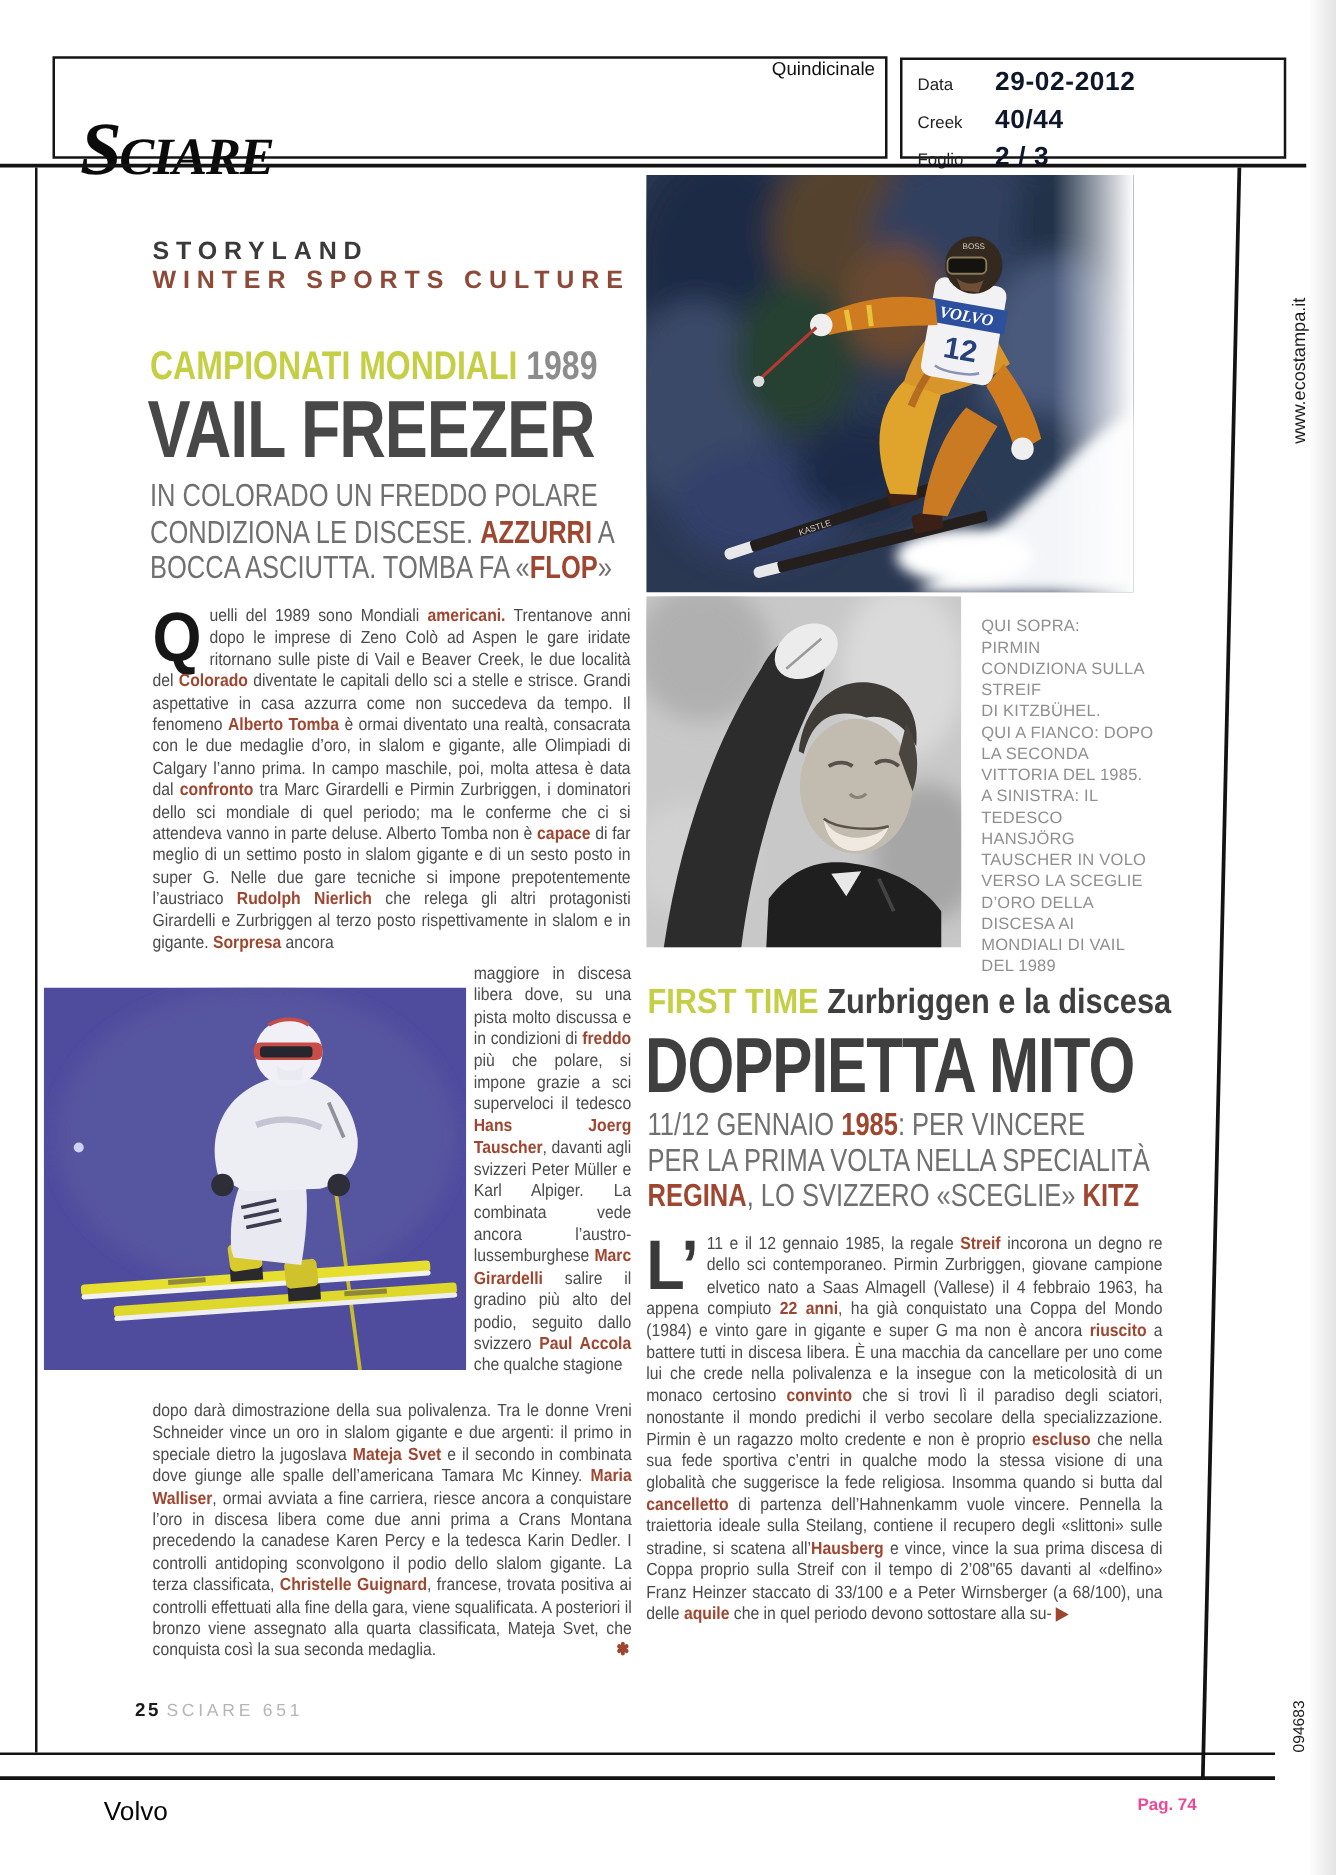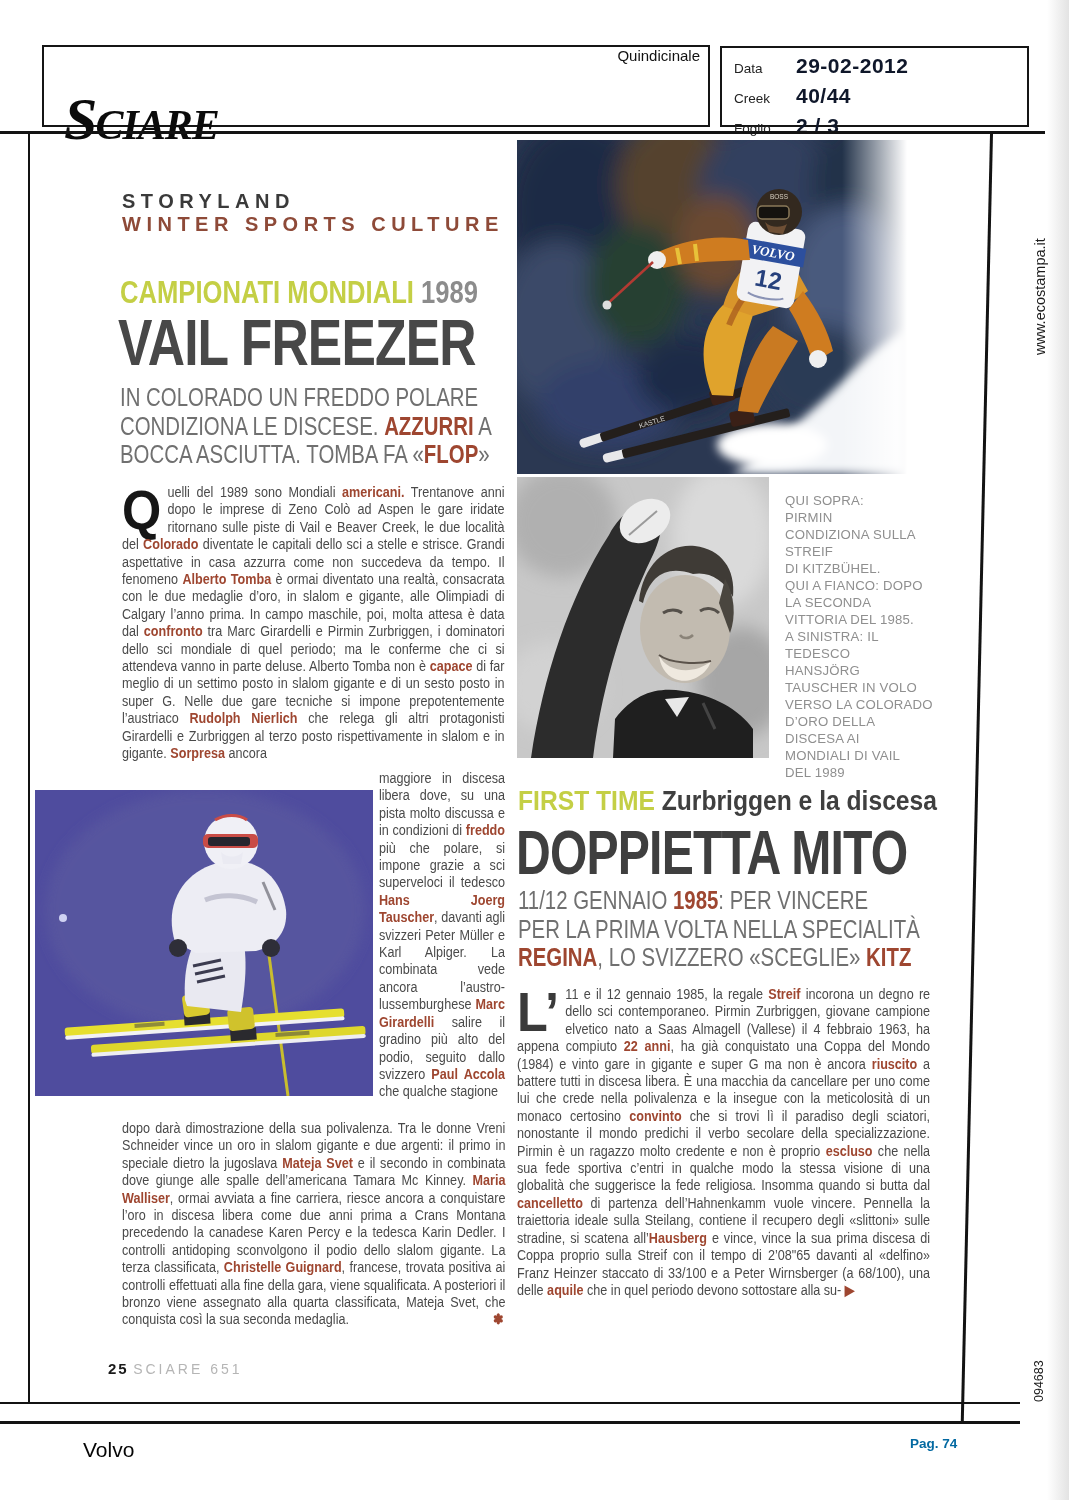--- a/index.html
+++ b/index.html
@@ -42,21 +42,21 @@
   .seg-gray{color:#8c8c8c;}
   .seg-dark{color:#3f3f3f;}
 
   .caption{font-size:13.2px;line-height:17px;color:#8f8f8f;letter-spacing:0.2px;}
 
   .pageno-num{font-size:15px;font-weight:700;color:#1a1a1a;letter-spacing:2px;}
   .pageno-mag{font-size:14px;color:#b5b5b5;letter-spacing:3px;}
   .disclaimer{font-family:"Liberation Mono",monospace;font-size:14px;font-weight:700;color:#111;
               word-spacing:0.55em;letter-spacing:0.5px;text-align:center;}
   .advertiser{font-size:21px;color:#050505;}
-  .pageref{font-size:13.5px;font-weight:700;color:#0369a1;padding-left:12px;}
+  .pageref{font-size:13.5px;font-weight:700;color:#ec4899;padding-left:12px;}
   .scan-edge{background:linear-gradient(90deg,rgba(255,255,255,0),#e3e3e3);}
   .endmark{position:absolute;right:2px;bottom:0;}
   svg{display:block;}
 </style>
 </head>
 <body>
 
 <div class="page">
 
   <div class="abs hbox" style="left:42px;top:45px;width:668px;height:82px;">
@@ -260,21 +260,21 @@
       <div>CONDIZIONA SULLA</div>
       <div>STREIF</div>
       <div>DI KITZBÜHEL.</div>
       <div>QUI A FIANCO: DOPO</div>
       <div>LA SECONDA</div>
       <div>VITTORIA DEL 1985.</div>
       <div>A SINISTRA: IL</div>
       <div>TEDESCO</div>
       <div>HANSJÖRG</div>
       <div>TAUSCHER IN VOLO</div>
-      <div>VERSO LA COLORADO</div>
+      <div>VERSO LA SCEGLIE</div>
       <div>D’ORO DELLA</div>
       <div>DISCESA AI</div>
       <div>MONDIALI DI VAIL</div>
       <div>DEL 1989</div>
     </div>
 
   <div class="abs kicker3 cond" style="left:518px;top:785px;"><span class="seg-accent">FIRST TIME </span><span class="seg-dark">Zurbriggen e la discesa</span></div>
   <div class="abs title2 cond" style="left:516px;top:816px;">DOPPIETTA MITO</div>
   <div class="abs standfirst cond" style="left:518px;top:886px;">
       <div><span>11/12 GENNAIO </span><span class="seg-red">1985</span><span>: PER VINCERE</span></div>

